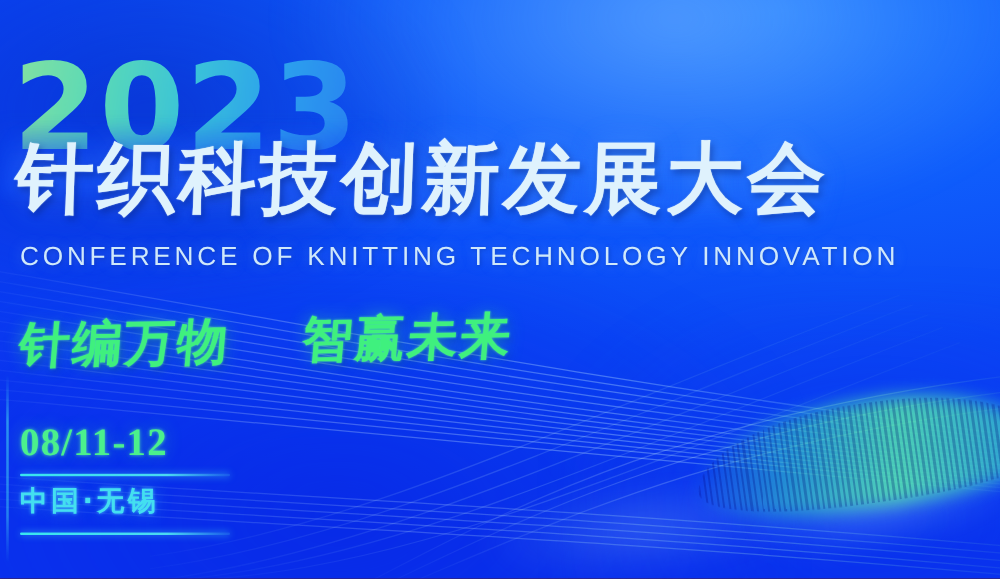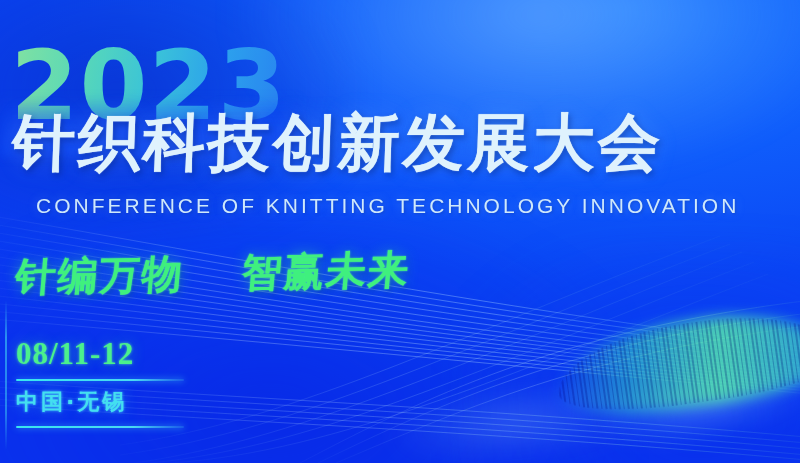--- a/index.html
+++ b/index.html
@@ -155,21 +155,20 @@
     position: absolute;
     left: 16px;
     top: 194px;
     font-size: 21px;
     letter-spacing: 3.0px;
     font-weight: 400;
     color: #cfe8fb;
     white-space: nowrap;
     text-shadow: 0 0 10px rgba(150,210,255,0.35), 1px 1px 3px rgba(5,35,130,0.35);
     font-family: "Liberation Sans", "DejaVu Sans", sans-serif;
-    margin-left: 20px;
   }
 
   .slogan {
     position: absolute;
     left: 16px;
     top: 250px;
     font-size: 40px;
     font-weight: 700;
     letter-spacing: 2px;
     line-height: 1.15;

